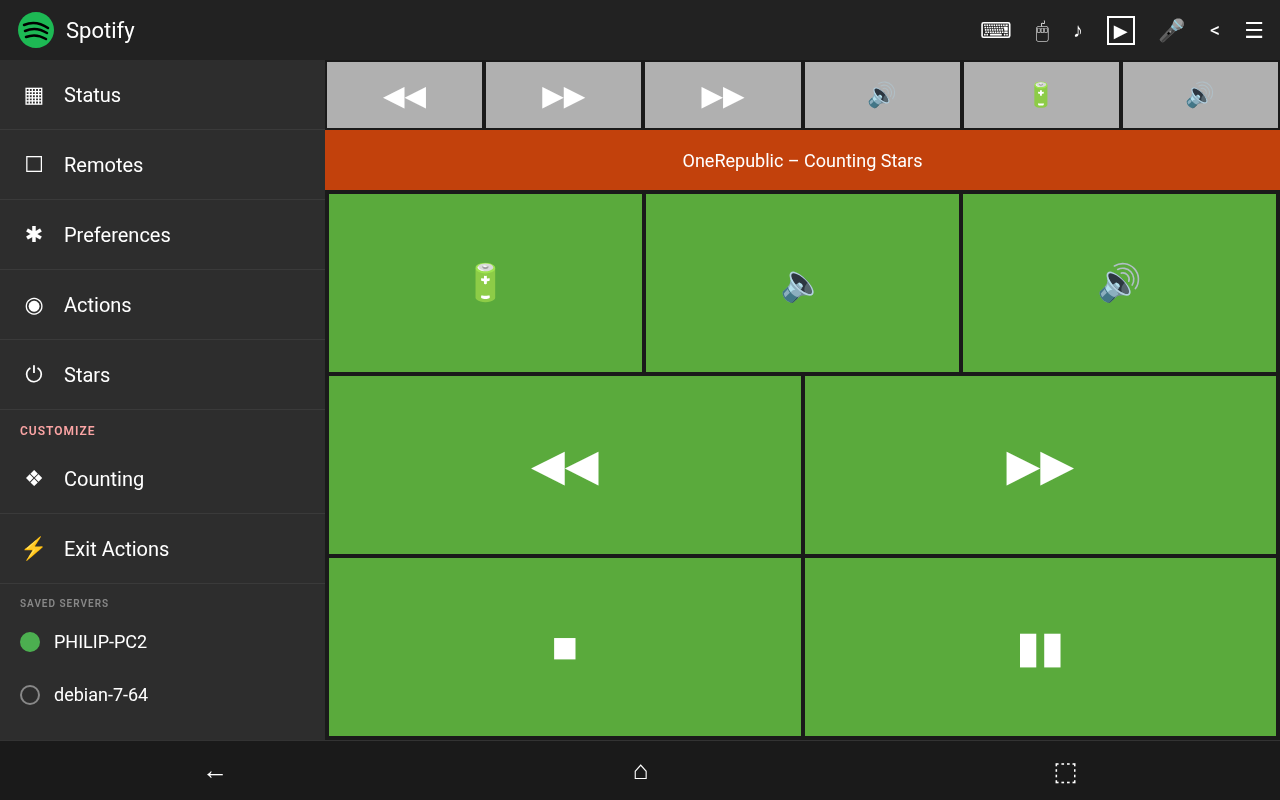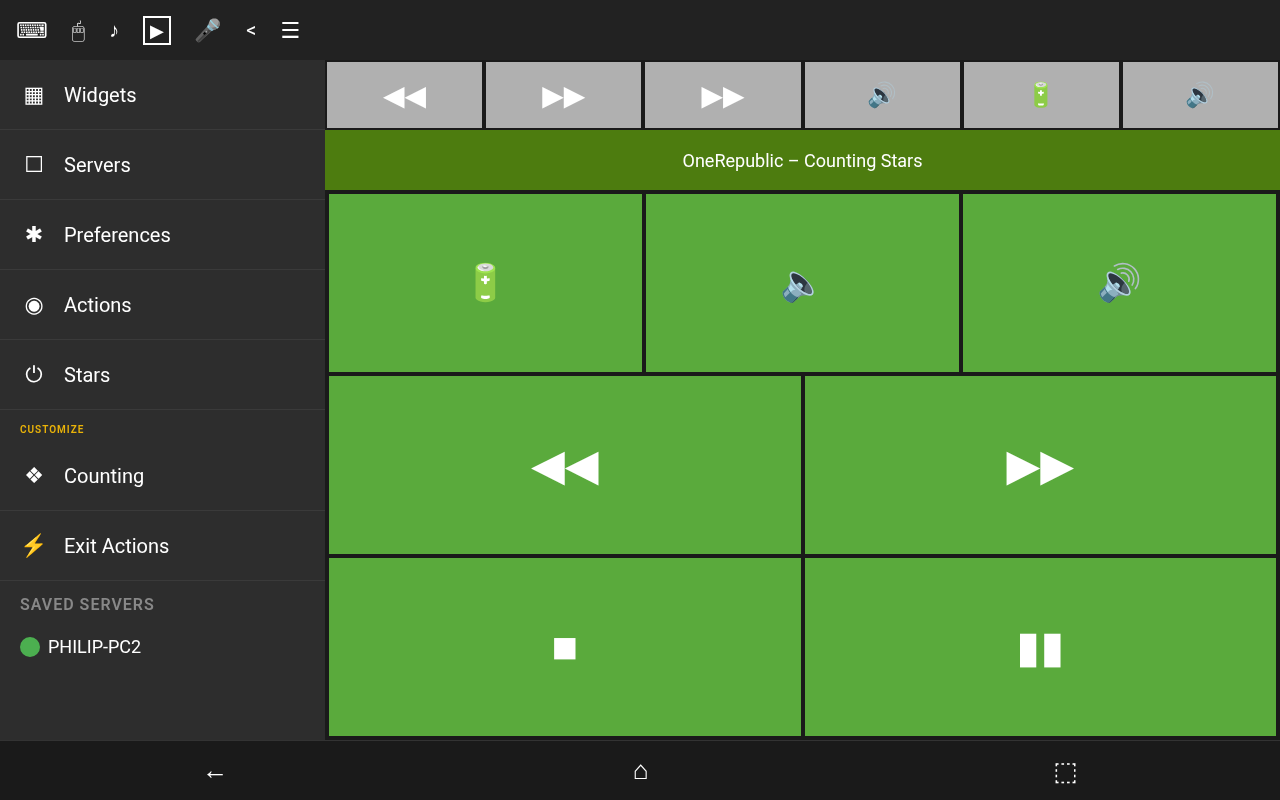--- a/index.html
+++ b/index.html
@@ -73,37 +73,37 @@
       font-size: 20px;
       cursor: pointer;
       border-bottom: 1px solid #3a3a3a;
     }
     .sidebar-icon {
       font-size: 22px;
       width: 28px;
       text-align: center;
     }
     .sidebar-section-label {
-      color: #eab308;
+      color: #fca5a5;
+      font-size: 12px;
+      font-weight: 600;
+      letter-spacing: 1px;
+      padding: 14px 20px 6px 20px;
+    }
+    .saved-servers-label {
+      color: #888888;
       font-size: 10px;
       font-weight: 600;
       letter-spacing: 1px;
-      padding: 14px 20px 6px 20px;
-    }
-    .saved-servers-label {
-      color: #888888;
-      font-size: 16px;
-      font-weight: 600;
-      letter-spacing: 1px;
       padding: 14px 24px 6px 20px;
     }
     .server-item {
       display: flex;
       align-items: center;
-      gap: 8px;
+      gap: 14px;
       padding: 16px 20px;
       color: #ffffff;
       font-size: 18px;
       cursor: pointer;
     }
     .server-dot {
       width: 20px;
       height: 20px;
       border-radius: 50%;
       border: 2px solid #888888;
@@ -136,21 +136,21 @@
       display: flex;
       align-items: center;
       justify-content: center;
       cursor: pointer;
       color: #ffffff;
       font-size: 26px;
     }
 
     
     .now-playing {
-      background: #4d7c0f;
+      background: #c2410c;
       padding: 14px 20px;
       color: #ffffff;
       font-size: 18px;
       text-align: center;
       min-height: 60px;
       display: flex;
       align-items: center;
       justify-content: center;
     }
 
@@ -193,43 +193,52 @@
       color: #ffffff;
       font-size: 26px;
       cursor: pointer;
       padding: 8px 24px;
     }
   </style>
 </head>
 <body>
 
 <div class="top-bar">
+  <div class="top-bar-logo">
+    <svg class="spotify-icon" viewBox="0 0 40 40">
+      <path d="M20 2 C10.1 2 2 10.1 2 20 C2 29.9 10.1 38 20 38 C29.9 38 38 29.9 38 20 C38 10.1 29.9 2 20 2Z" fill="#1DB954"></path>
+      <path d="M8 15 Q20 10 32 18" stroke="#000" stroke-width="2.5" fill="none" stroke-linecap="round"></path>
+      <path d="M9 21 Q20 16 31 23" stroke="#000" stroke-width="2.5" fill="none" stroke-linecap="round"></path>
+      <path d="M10 27 Q20 23 30 29" stroke="#000" stroke-width="2.5" fill="none" stroke-linecap="round"></path>
+    </svg>
+    <span class="app-title">Spotify</span>
+  </div>
   <div class="top-bar-icons">
     <span class="top-icon">⌨</span>
     <span class="top-icon">🖱</span>
     <span class="top-icon" style="font-size:20px;">♪</span>
     <span class="top-icon" style="font-size:18px; border:2px solid #fff; padding:2px 5px;">▶</span>
     <span class="top-icon">🎤</span>
     <span class="top-icon" style="font-size:20px;">&lt;</span>
     <span class="top-icon">☰</span>
   </div>
 </div>
 
 <div class="main-content">
 
   <div class="sidebar">
 
     <div class="sidebar-item">
       <span class="sidebar-icon">▦</span>
-      <span>Widgets</span>
+      <span>Status</span>
     </div>
 
     <div class="sidebar-item">
       <span class="sidebar-icon">☐</span>
-      <span>Servers</span>
+      <span>Remotes</span>
     </div>
 
     <div class="sidebar-item">
       <span class="sidebar-icon">✱</span>
       <span>Preferences</span>
     </div>
 
     <div class="sidebar-item">
       <span class="sidebar-icon">◉</span>
       <span>Actions</span>
@@ -252,20 +261,24 @@
       <span>Exit Actions</span>
     </div>
 
     <div class="saved-servers-label">SAVED SERVERS</div>
 
     <div class="server-item">
       <div class="server-dot active"></div>
       <span>PHILIP-PC2</span>
     </div>
 
+    <div class="server-item">
+      <div class="server-dot"></div>
+      <span>debian-7-64</span>
+    </div>
 
   </div>
 
   <div class="right-panel">
 
     <div class="control-row">
       <div class="control-btn">
         <span style="font-size:28px;">◀◀</span>
       </div>
       <div class="control-btn">

